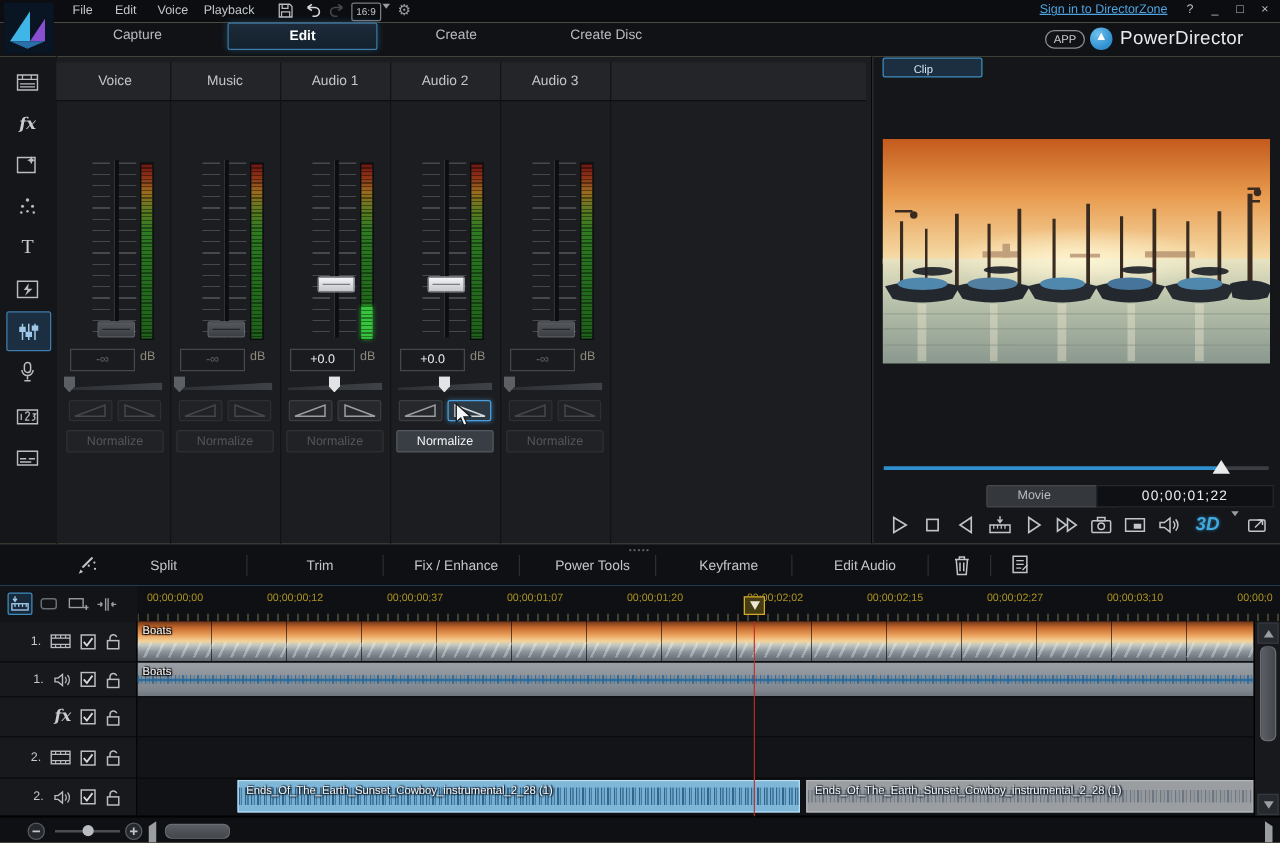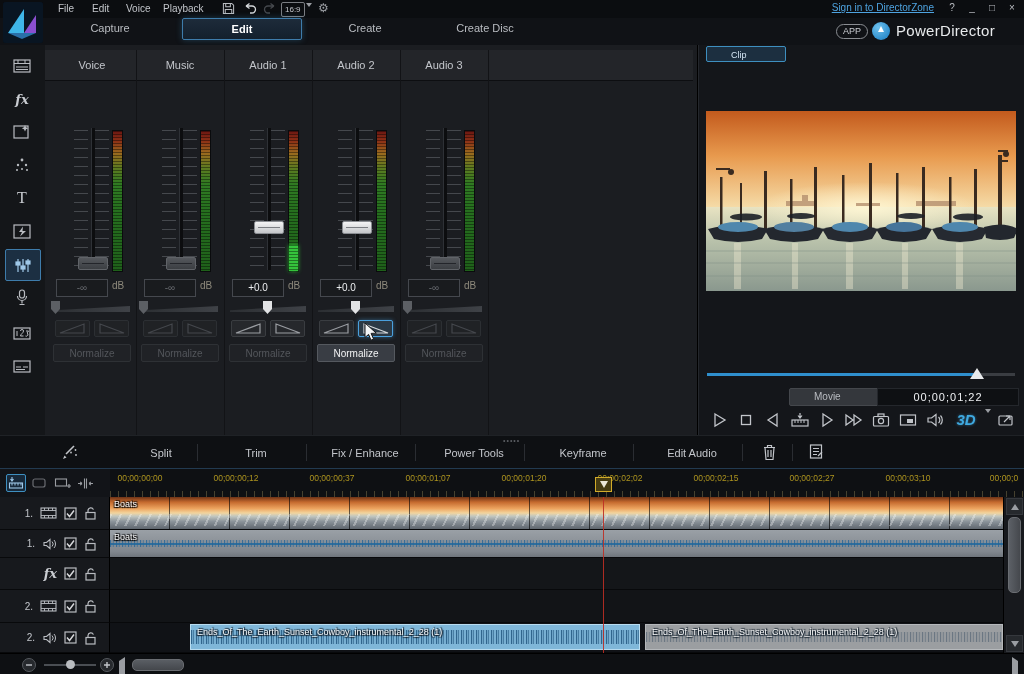--- a/index.html
+++ b/index.html
@@ -563,21 +563,21 @@
       <svg width="18" height="17" viewBox="0 0 18 17">
           <path d="M6 10 L14 2" stroke="#c2c5ca" stroke-width="1.6"></path>
           <path d="M4.5 11.5 l2 2 -3.5 1.5 z" fill="#c2c5ca"></path>
           <g fill="#c2c5ca">
             <circle cx="15.5" cy="6" r="0.9"></circle>
             <circle cx="11" cy="8.5" r="0.9"></circle>
             <circle cx="16" cy="11" r="0.9"></circle>
           </g>
         </svg>
     </span>
-    <span class="fn-label" style="left:116px;width:90px">Split</span>
+    <span class="fn-label" style="left:86px;width:90px">Split</span>
     <span class="fn-sep" style="left:197px"></span>
     <span class="fn-label" style="left:211px;width:90px">Trim</span>
     <span class="fn-sep" style="left:306px"></span>
     <span class="fn-label" style="left:320px;width:90px">Fix / Enhance</span>
     <span class="fn-sep" style="left:415px"></span>
     <span class="fn-label" style="left:429px;width:90px">Power Tools</span>
     <span class="fn-sep" style="left:524px"></span>
     <span class="fn-label" style="left:538px;width:90px">Keyframe</span>
     <span class="fn-sep" style="left:633px"></span>
     <span class="fn-label" style="left:647px;width:90px">Edit Audio</span>

